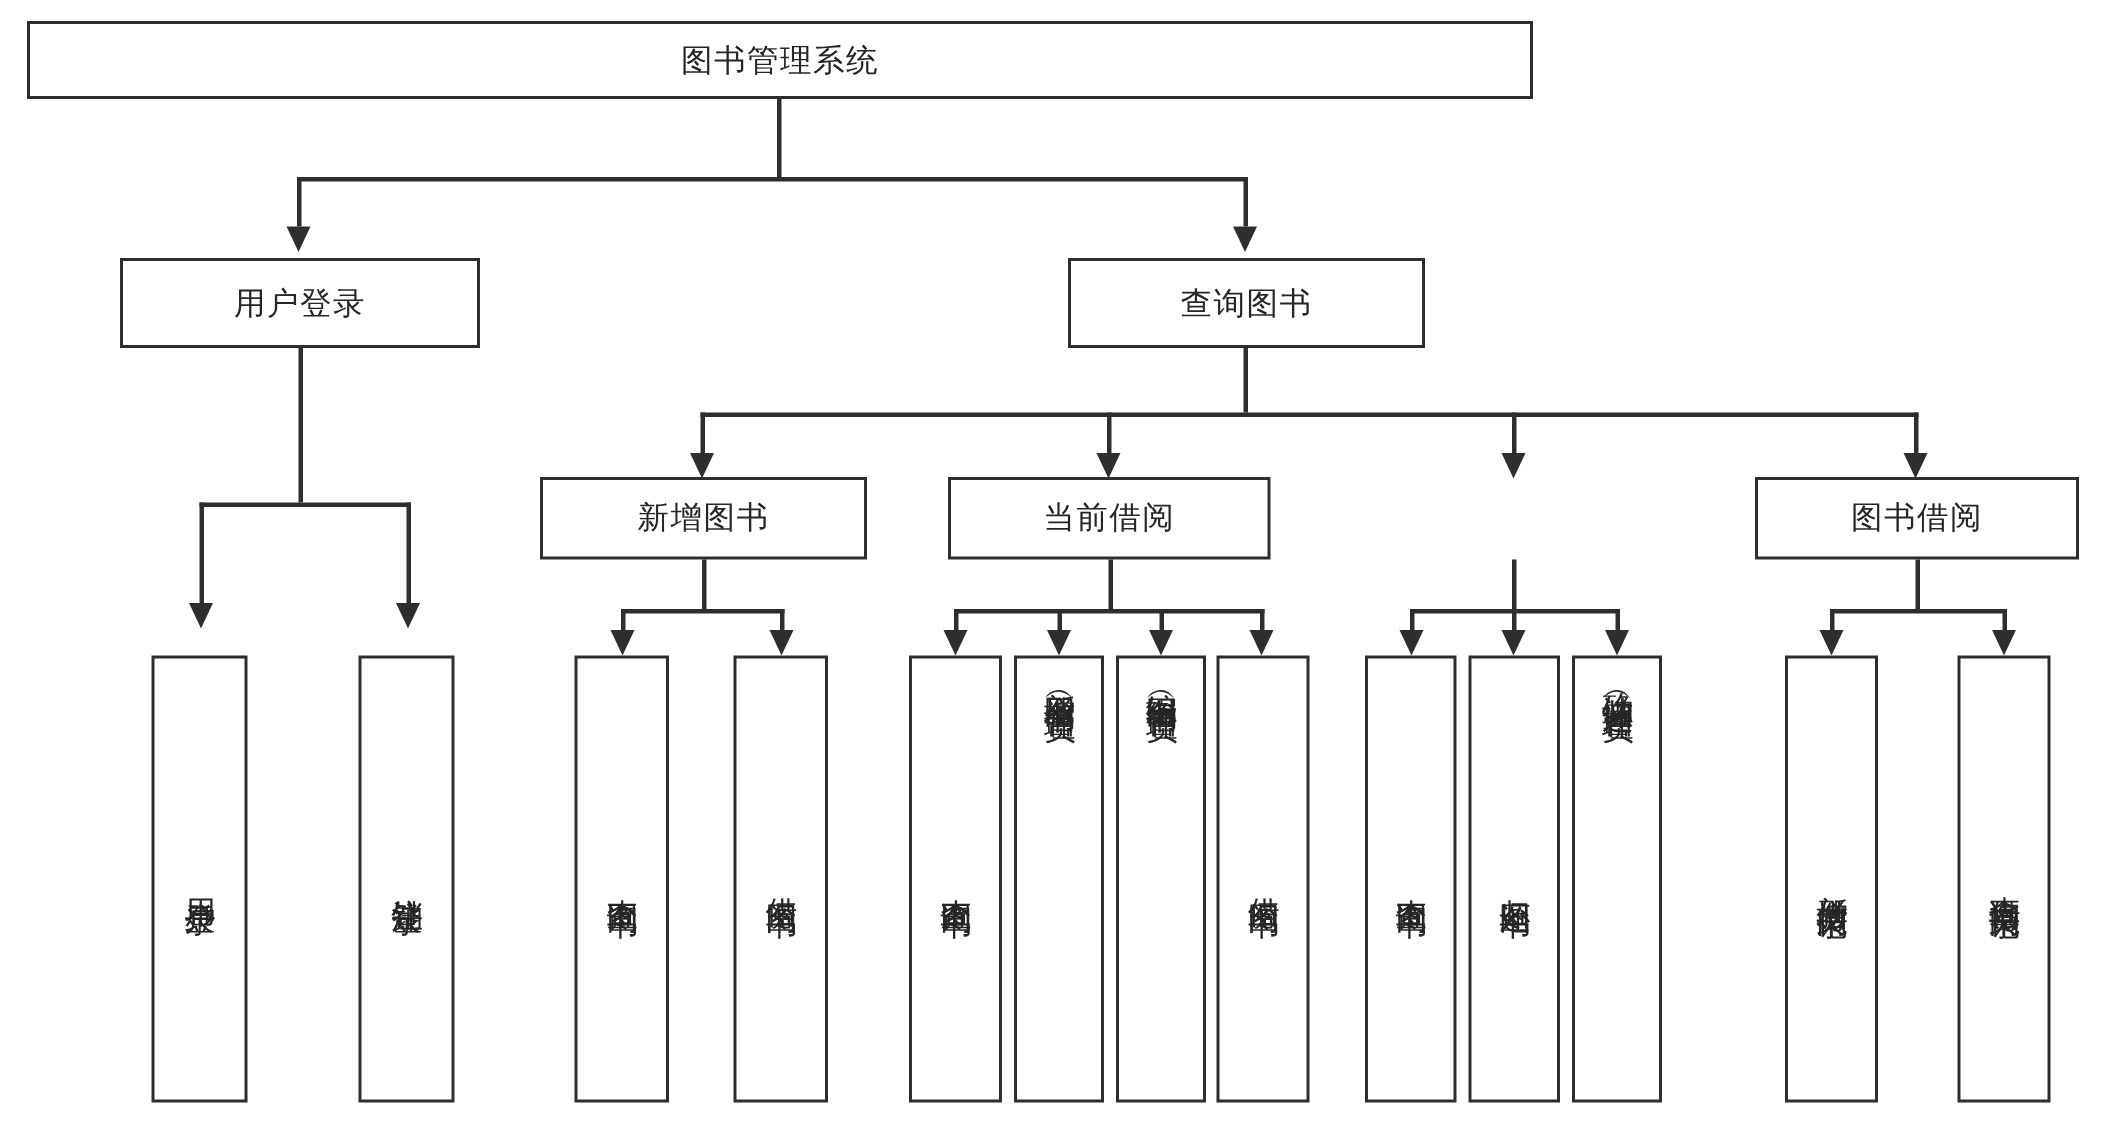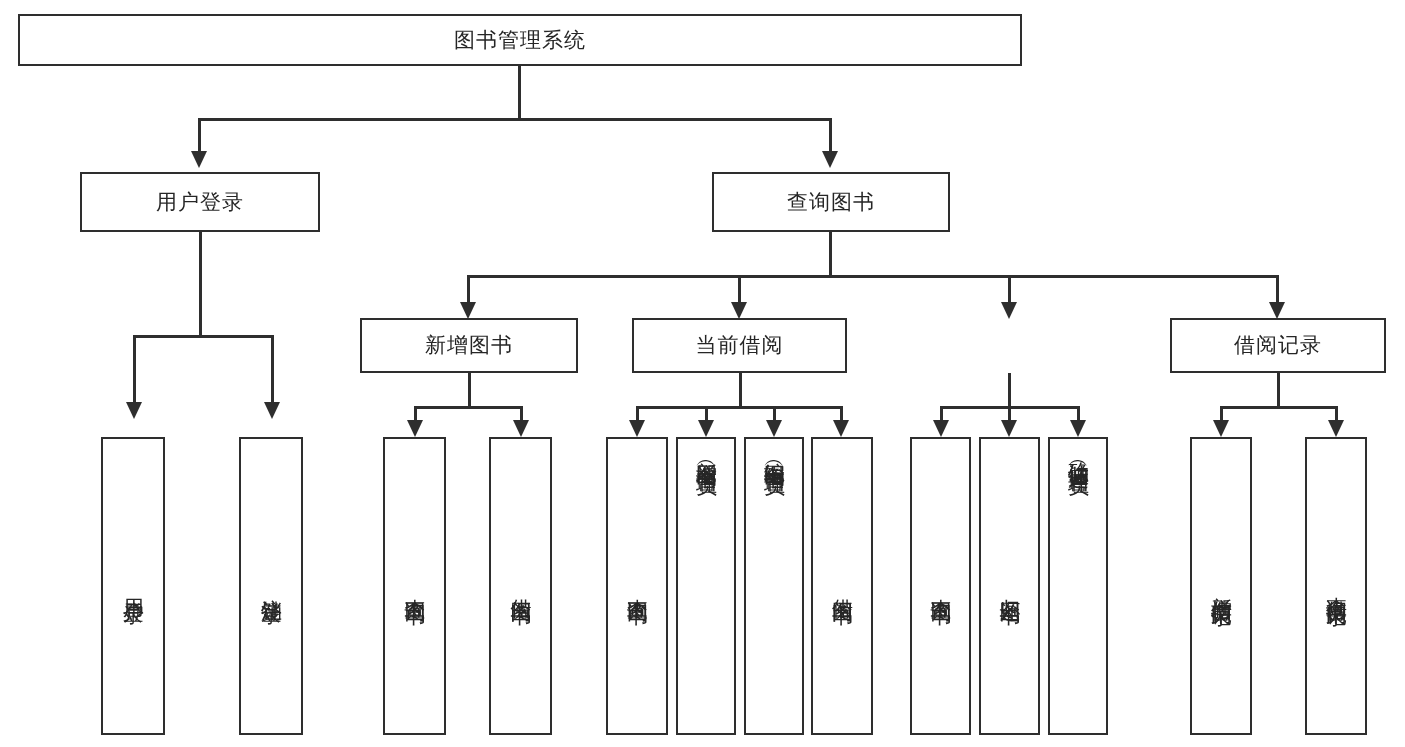--- a/index.html
+++ b/index.html
@@ -133,21 +133,21 @@
   <div class="vline" style="left:1276px; top:275px; height:27px;"></div>
   <div class="arrow" style="left:1269px; top:302px;"></div>
 
   <div class="node h" style="left:360px; top:318px; width:218px; height:55px;">
     <span class="label">新增图书</span>
   </div>
   <div class="node h" style="left:632px; top:318px; width:215px; height:55px;">
     <span class="label">当前借阅</span>
   </div>
   <div class="node h" style="left:1170px; top:318px; width:216px; height:55px;">
-    <span class="label">借阅记录</span>
+    <span class="label">图书借阅</span>
   </div>
 
   <div class="vline" style="left:468px; top:373px; height:33px;"></div>
   <div class="hline" style="left:414px; top:406px; width:109px;"></div>
   <div class="vline" style="left:414px; top:406px; height:14px;"></div>
   <div class="arrow" style="left:407px; top:420px;"></div>
   <div class="vline" style="left:520px; top:406px; height:14px;"></div>
   <div class="arrow" style="left:513px; top:420px;"></div>
 
   <div class="vline" style="left:739px; top:373px; height:33px;"></div>

